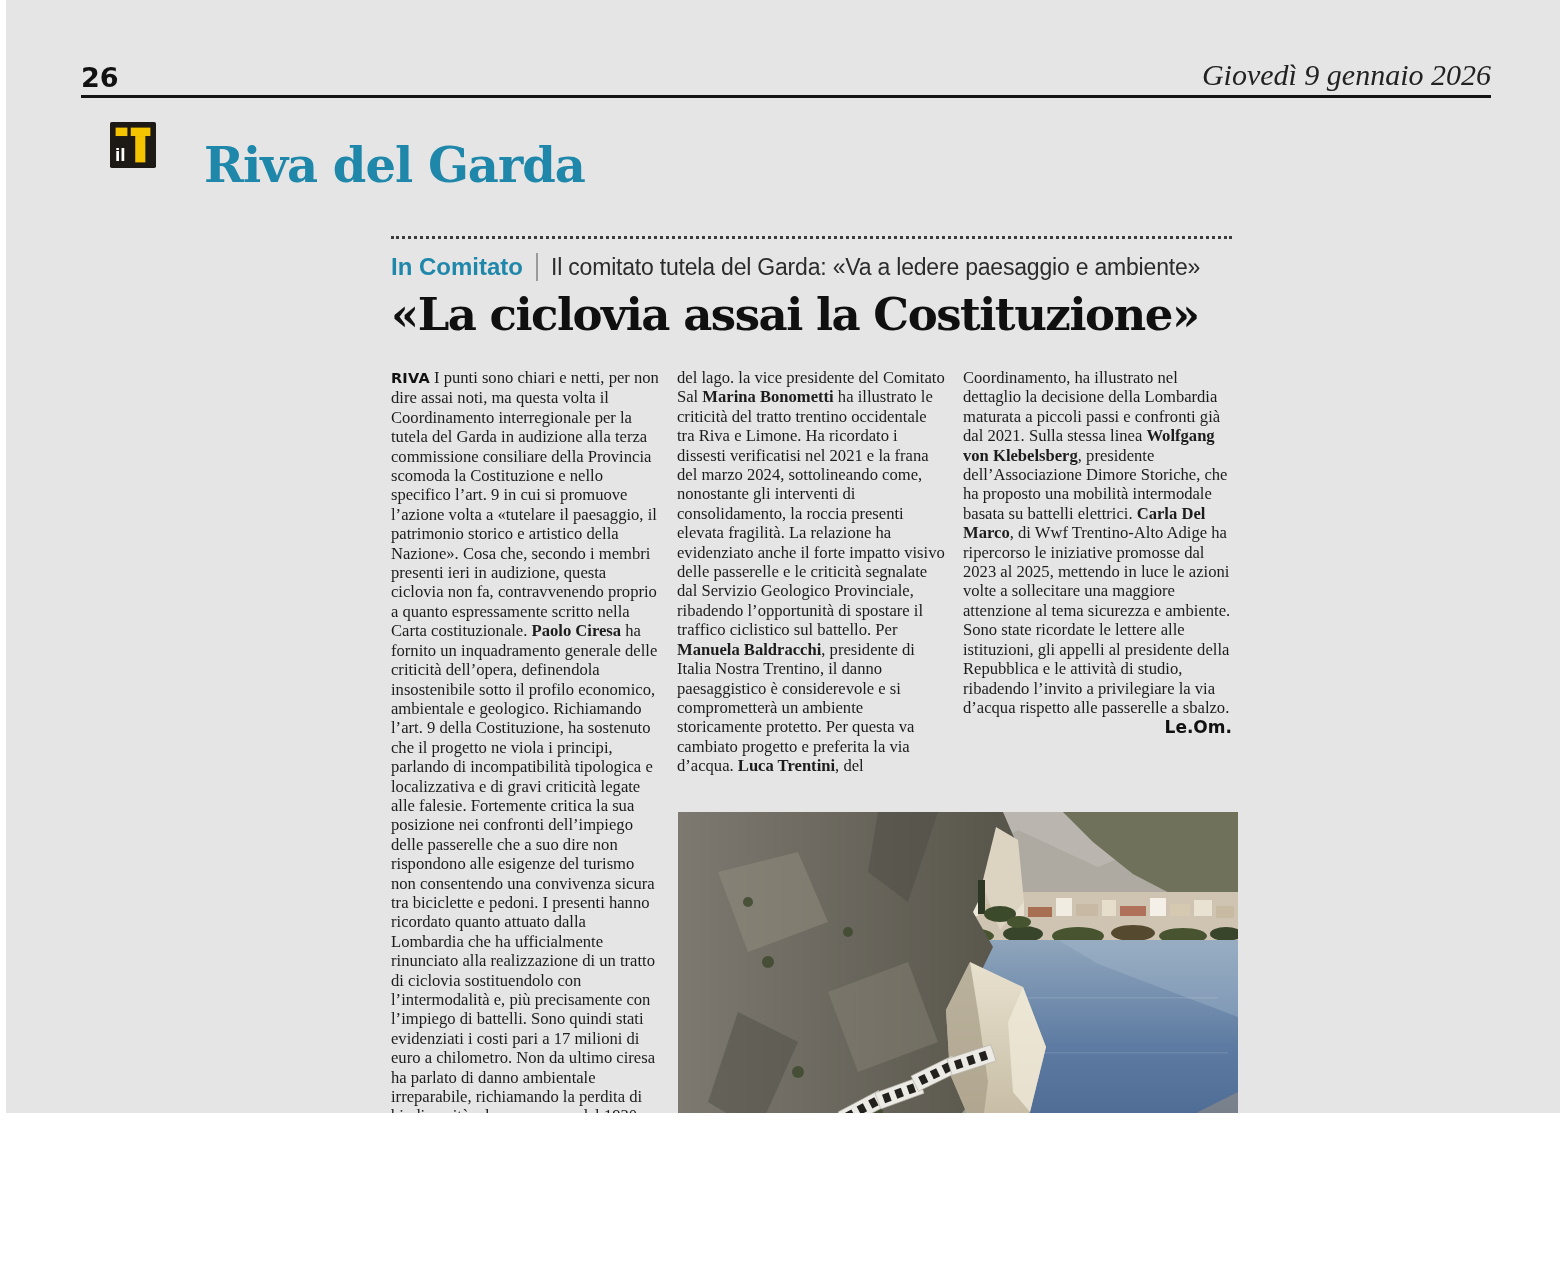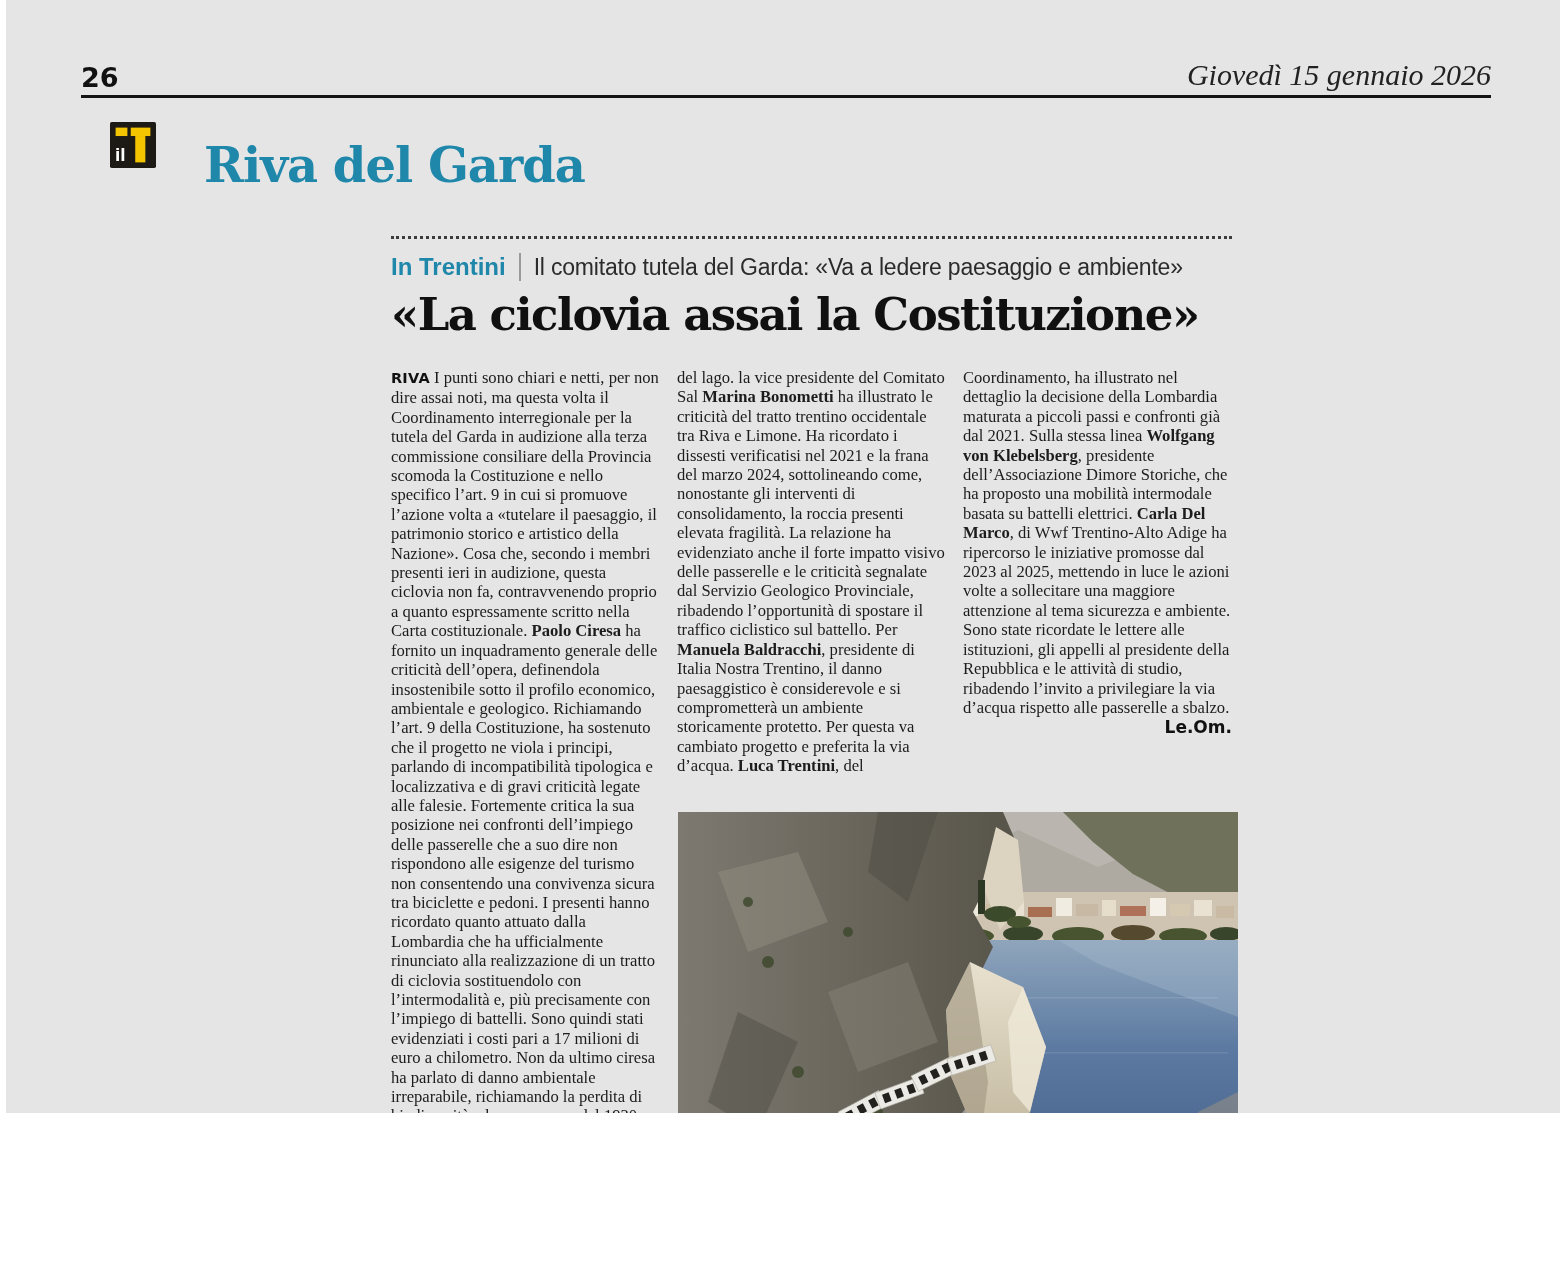--- a/index.html
+++ b/index.html
@@ -66,39 +66,39 @@
     font-family:"Liberation Sans", sans-serif; font-size:15.5px; color:#555;
   }
   .photo-caption .cap-label { font-weight:bold; color:#111; margin-right:6px; }
 </style>
 </head>
 <body>
 
 <div id="page">
 
   <div class="page-number">26</div>
-  <div class="page-date">Giovedì 15 gennaio 2026</div>
+  <div class="page-date">Giovedì 9 gennaio 2026</div>
   <div class="folio-rule"></div>
 
   <div class="logo">
     <svg viewBox="0 0 82 82">
       <rect x="0" y="0" width="82" height="82" rx="3" fill="#1d1a16"></rect>
       <rect x="10" y="10" width="21" height="15" fill="#f5c400"></rect>
       <rect x="37" y="10" width="35" height="15" fill="#f5c400"></rect>
       <rect x="45" y="25" width="18" height="47" fill="#f5c400"></rect>
       <text x="9" y="70" font-family="Liberation Sans, sans-serif" font-weight="bold" font-size="34" fill="#ffffff">il</text>
     </svg>
   </div>
 
   <div class="section-title">Riva del Garda</div>
 
   <div class="article">
     <div class="dotted-rule"></div>
     <div class="kicker-row">
-      <span class="kicker-label">In Trentini</span>
+      <span class="kicker-label">In Comitato</span>
       <span class="kicker-divider"></span>
       <span class="kicker-text">Il comitato tutela del Garda: «Va a ledere paesaggio e ambiente»</span>
     </div>
     <div class="headline">«La ciclovia assai la Costituzione»</div>
   </div>
 
   <div class="columns">
     <div class="col">
       <span class="lead-sans">RIVA</span><span> I punti sono chiari e netti, per non dire assai noti, ma questa volta il Coordinamento interregionale per la tutela del Garda in audizione alla terza commissione consiliare della Provincia scomoda la Costituzione e nello specifico l’art. 9 in cui si promuove l’azione volta a «tutelare il paesaggio, il patrimonio storico e artistico della Nazione». Cosa che, secondo i membri presenti ieri in audizione, questa ciclovia non fa, contravvenendo proprio a quanto espressamente scritto nella Carta costituzionale. </span><b>Paolo Ciresa</b><span> ha fornito un inquadramento generale delle criticità dell’opera, definendola insostenibile sotto il profilo economico, ambientale e geologico. Richiamando l’art. 9 della Costituzione, ha sostenuto che il progetto ne viola i principi, parlando di incompatibilità tipologica e localizzativa e di gravi criticità legate alle falesie. Fortemente critica la sua posizione nei confronti dell’impiego delle passerelle che a suo dire non rispondono alle esigenze del turismo non consentendo una convivenza sicura tra biciclette e pedoni. I presenti hanno ricordato quanto attuato dalla Lombardia che ha ufficialmente rinunciato alla realizzazione di un tratto di ciclovia sostituendolo con l’intermodalità e, più precisamente con l’impiego di battelli. Sono quindi stati evidenziati i costi pari a 17 milioni di euro a chilometro. Non da ultimo ciresa ha parlato di danno ambientale irreparabile, richiamando la perdita di biodiversità e la scomparsa, dal 1930 a oggi, del 90% dei canneti</span>
     </div>

